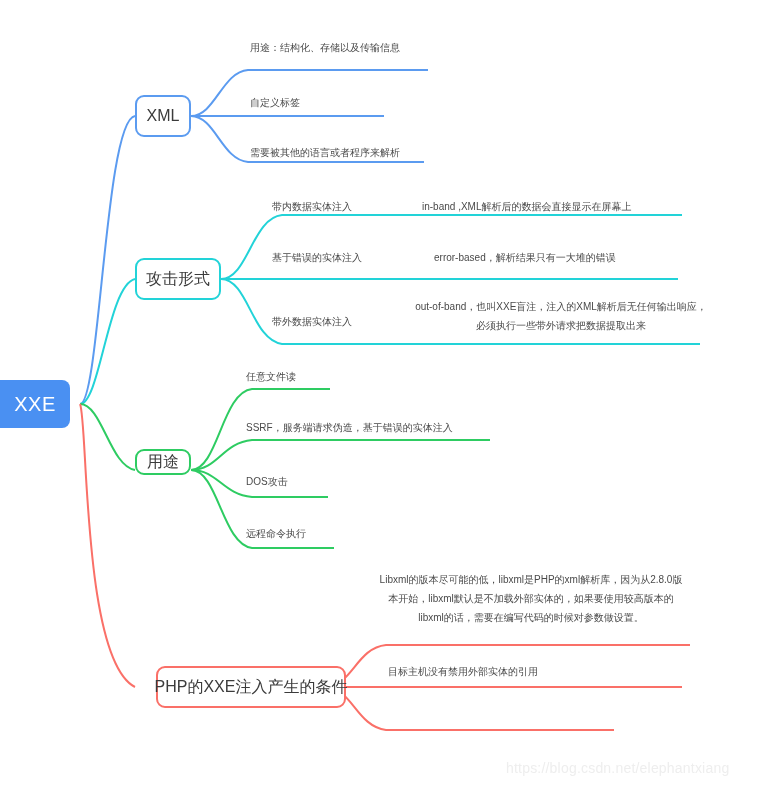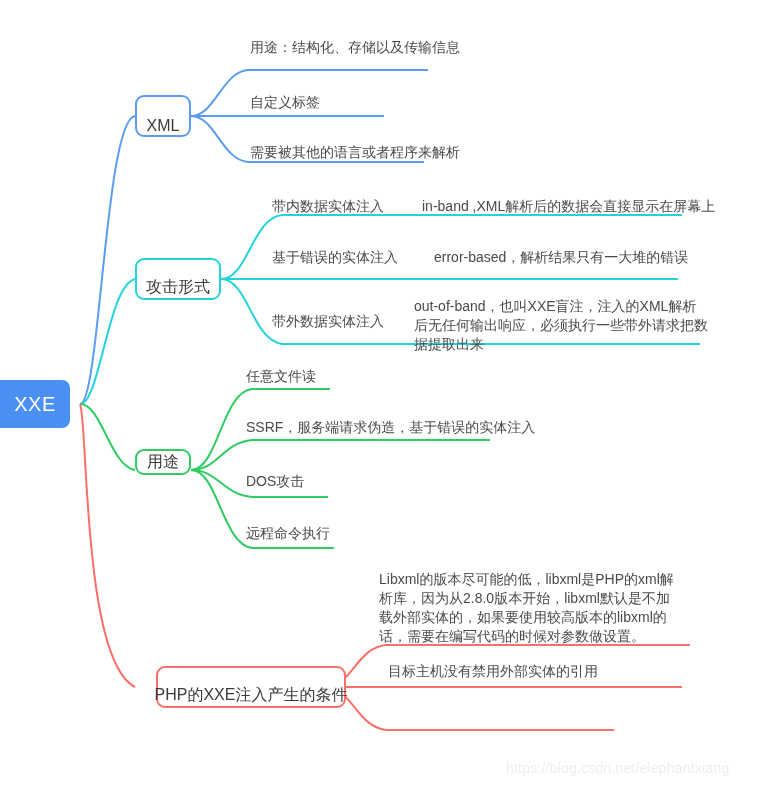--- a/index.html
+++ b/index.html
@@ -49,39 +49,39 @@
     letter-spacing: 0.5px;
   }
 
   .branch-node {
     border: 2px solid #4a90e2;
     border-radius: 9px;
     background: #ffffff;
     color: #3b3b3b;
     font-size: 16px;
     padding: 0 24px;
-    align-items: flex-end;
   }
   .branch-node.blue   { border-color: #5b9bf0; }
   .branch-node.cyan   { border-color: #22d3d8; }
   .branch-node.green  { border-color: #2ecc62; }
   .branch-node.red    { border-color: #fa7068; margin-left: 21px; }
 
   .n-xml   { left: 135px; top: 95px;  width: 56px;  height: 42px; }
   .n-attack{ left: 135px; top: 258px; width: 86px;  height: 42px; }
   .n-use   { left: 135px; top: 449px; width: 56px;  height: 26px; }
   .n-php   { left: 135px; top: 666px; width: 190px; height: 42px; }
 
   
   .leaf {
     position: absolute;
-    font-size: 14px;
+    font-size: 10px;
     color: #4a4a4a;
     line-height: 19px;
     white-space: nowrap;
+    text-align: center;
   }
   .leaf.wrap {
     white-space: normal;
   }
 
   .watermark {
     position: absolute;
     left: 506px;
     top: 760px;
     font-size: 14px;

